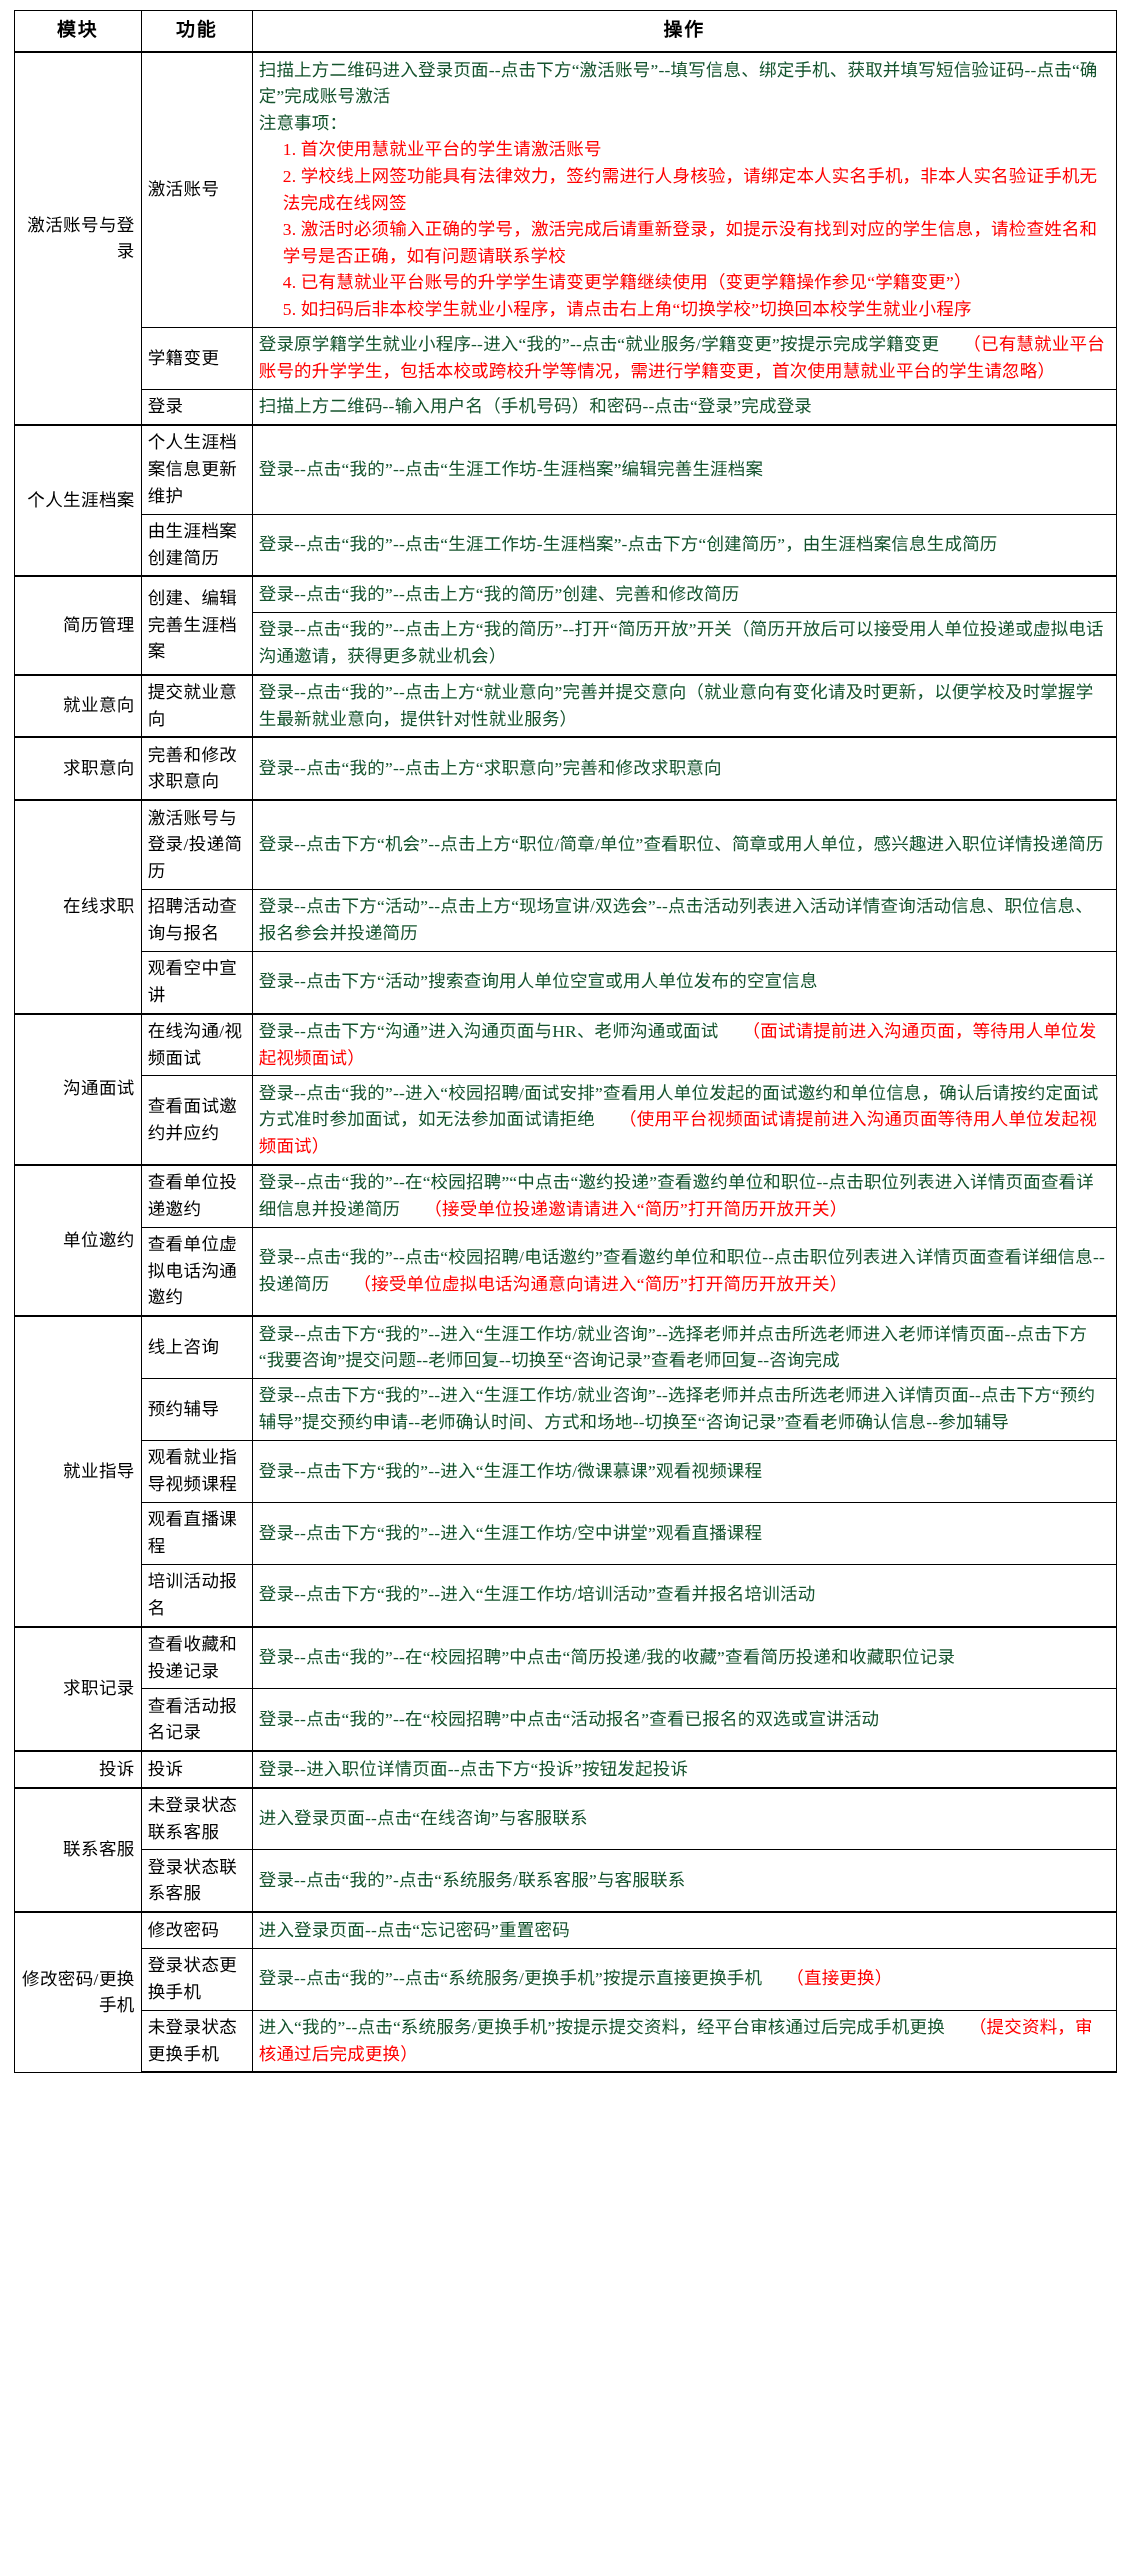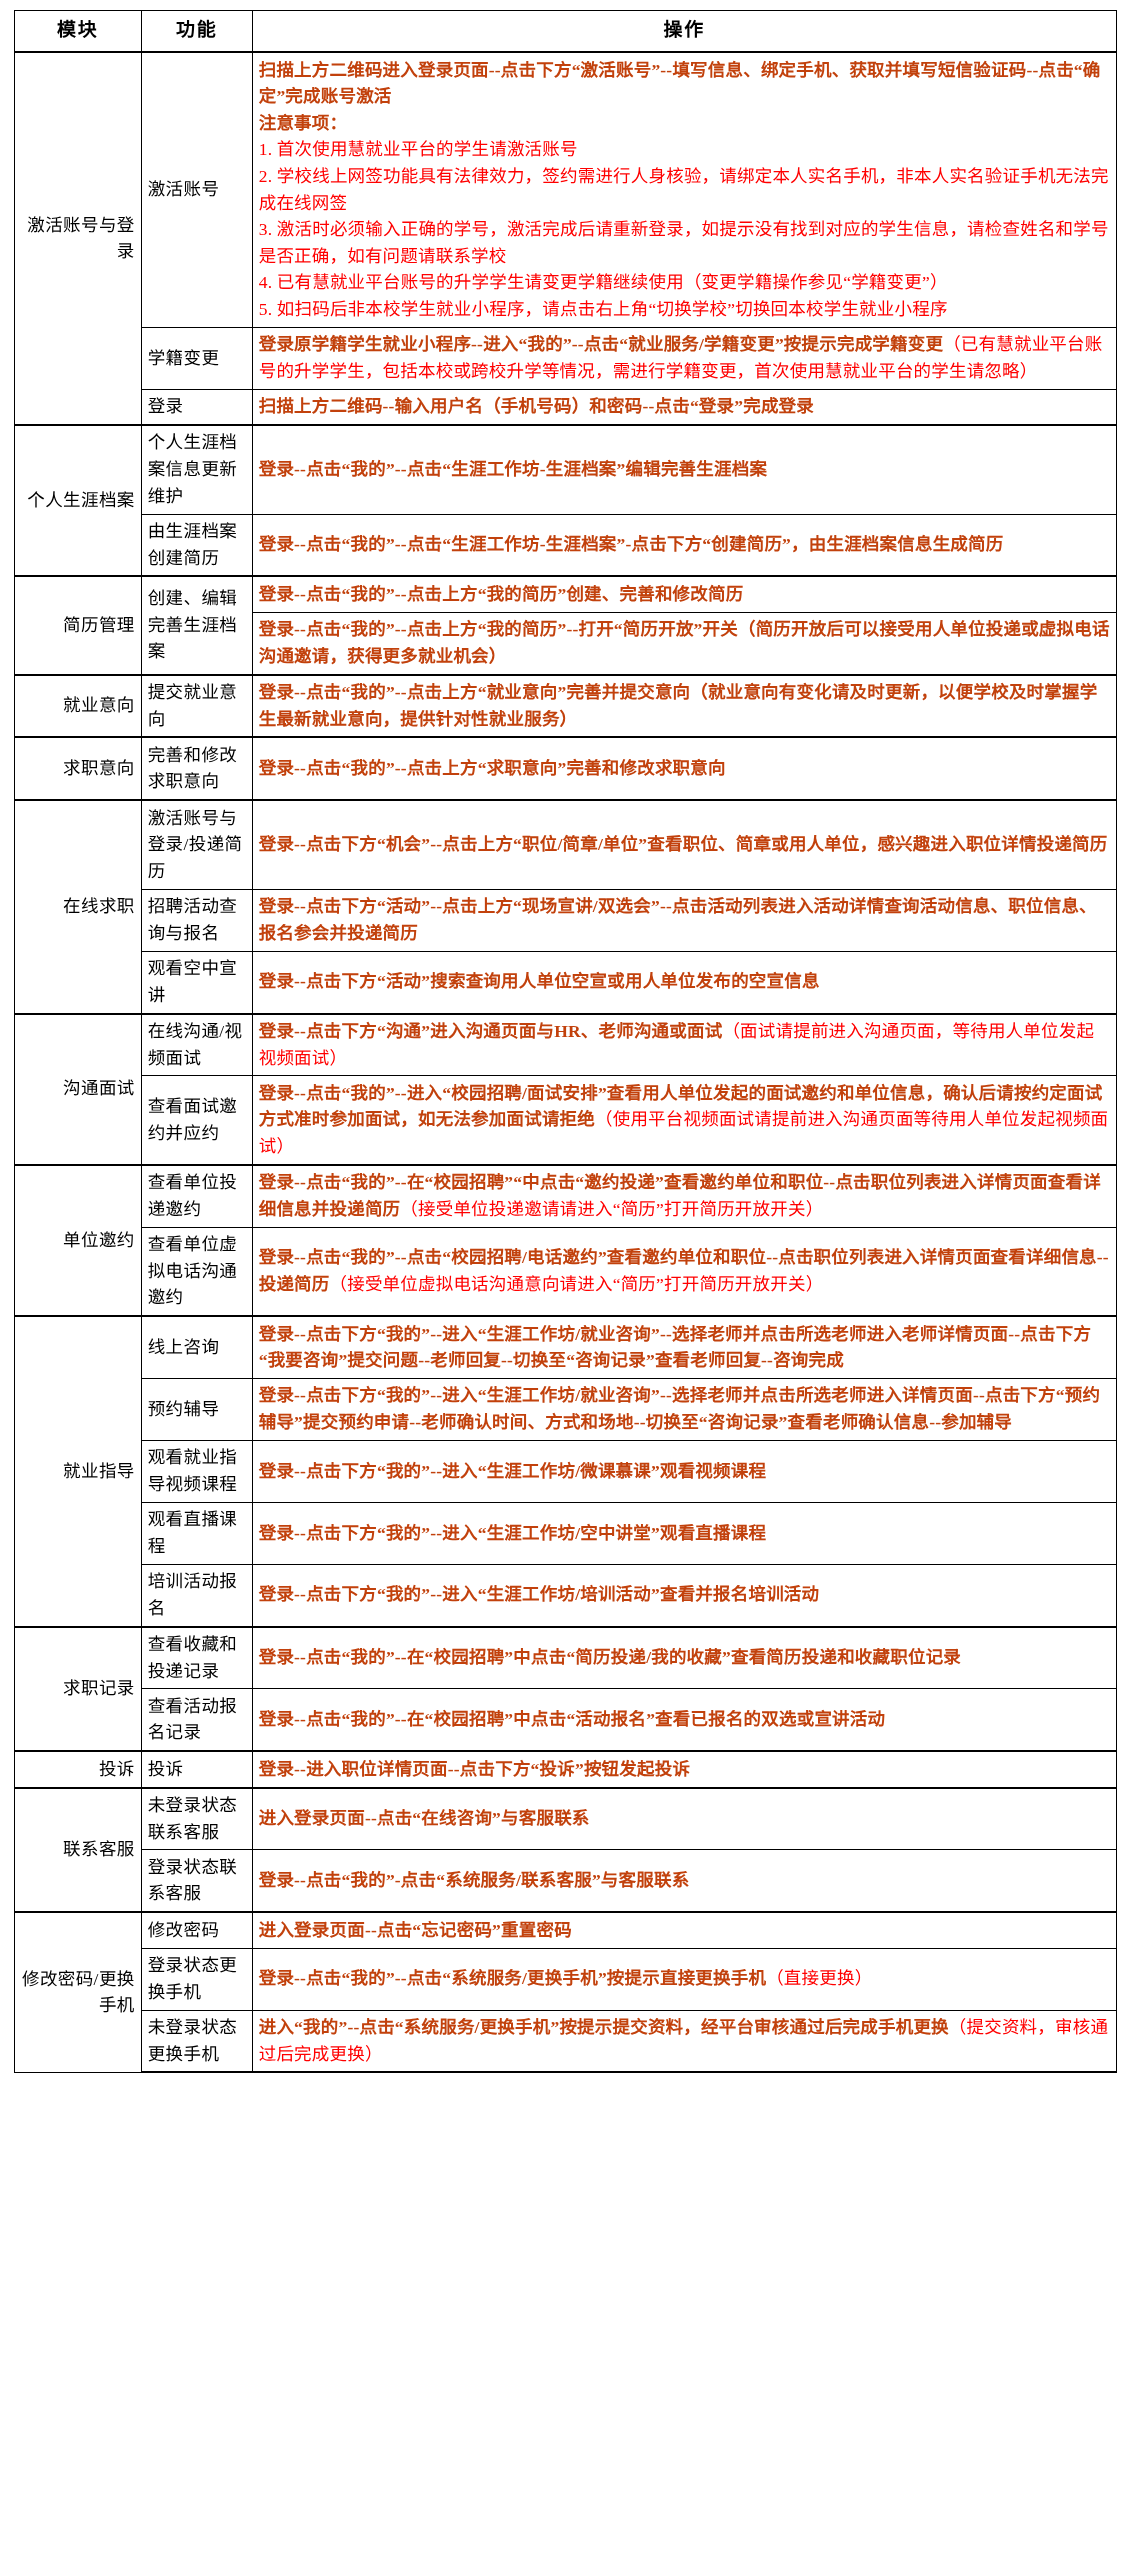--- a/index.html
+++ b/index.html
@@ -63,24 +63,24 @@
     letter-spacing: 0.2px;
   }
   tr.group-start > td {
     border-top: 2.6px solid #000;
   }
   tr.last-row > td {
     border-bottom: 2.6px solid #000;
   }
   .red {
     color: #ff0000;
+    margin-left: 24px;
   }
   .blk {
-    color: #c2410c;
-    font-weight: bold;
+    color: #14532d;
   }
   .oper-line { display: block; }
 </style>
 </head>
 <body>
 
 <div class="sheet">
   <table class="ops-table">
     <colgroup>
       <col class="c-module">

